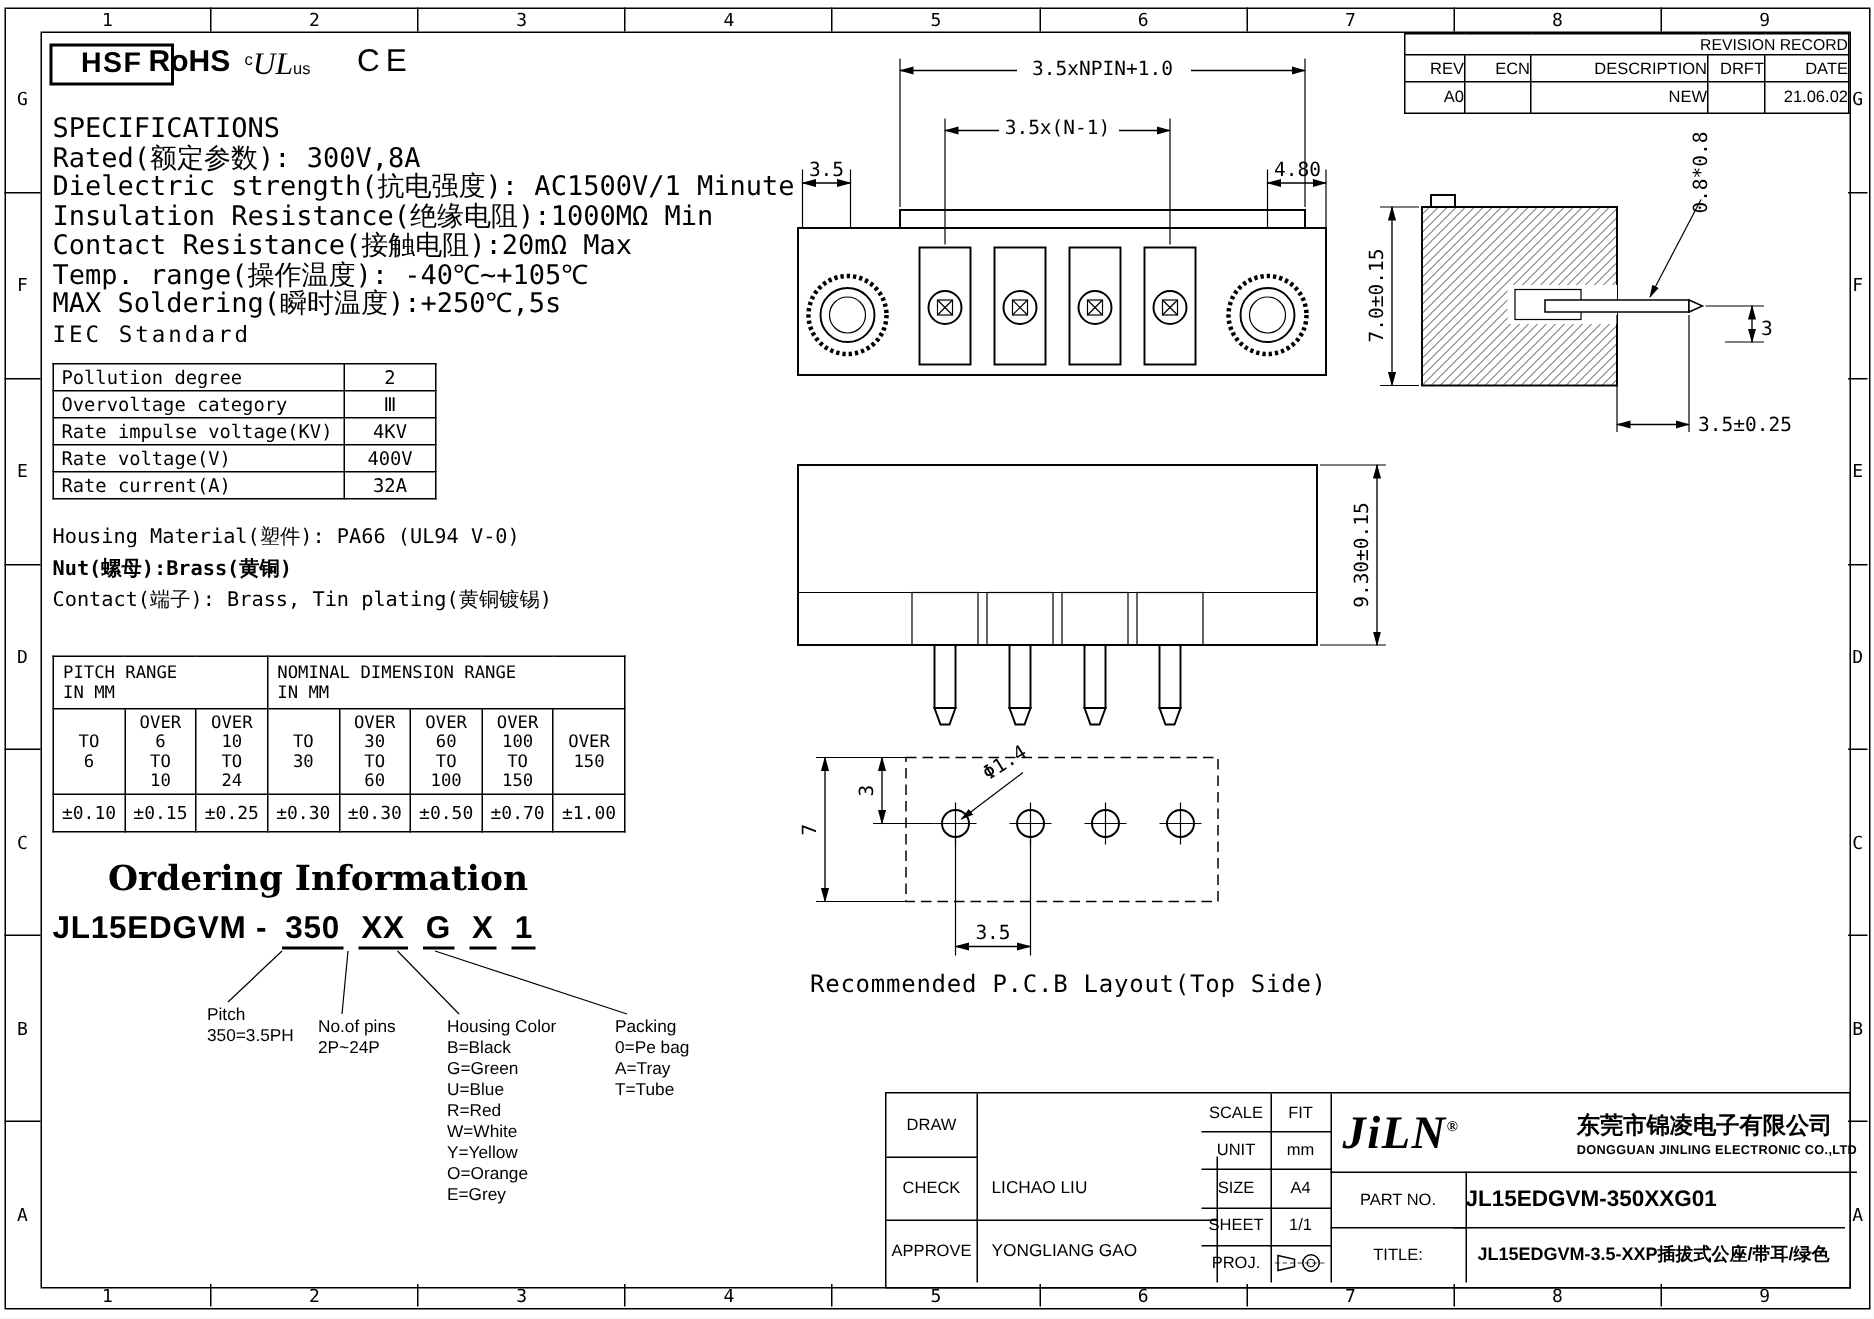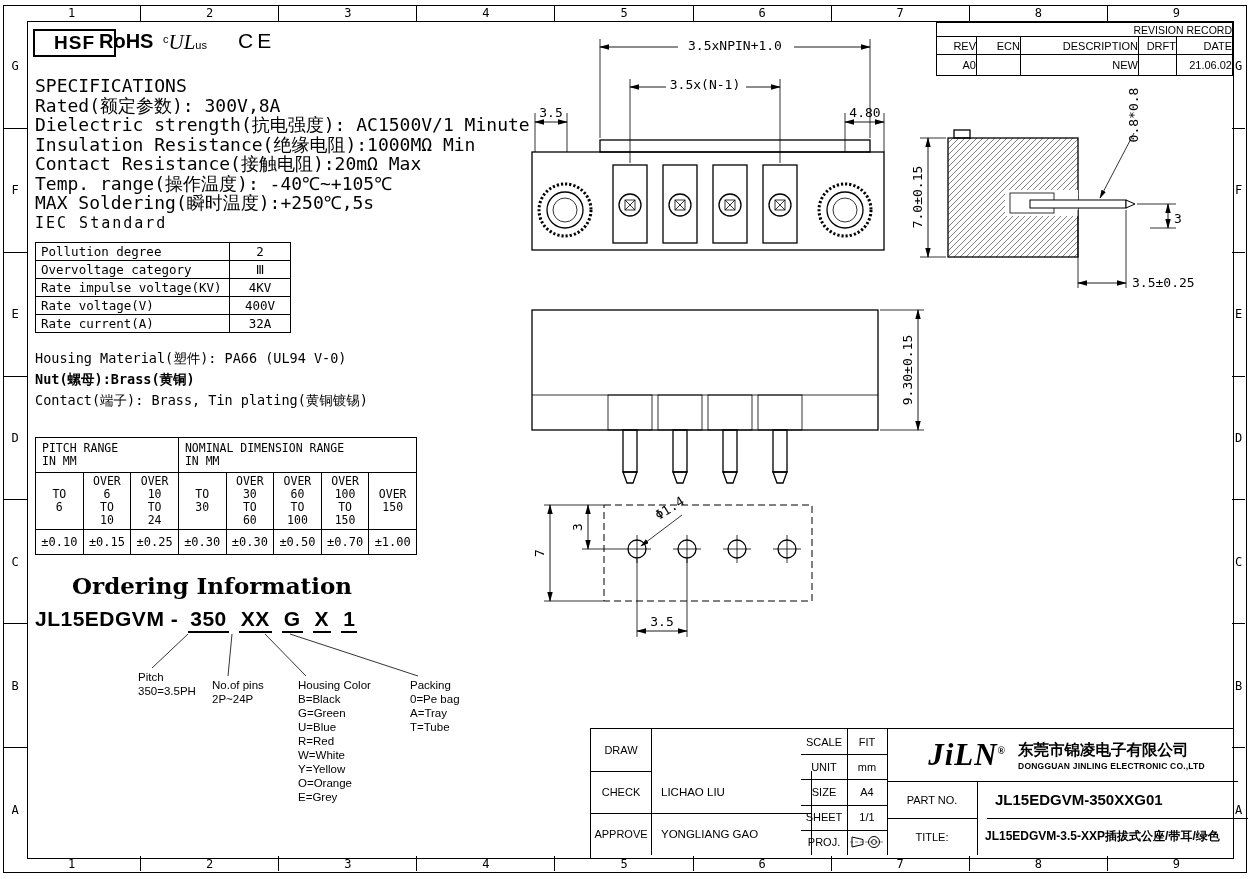--- a/index.html
+++ b/index.html
@@ -69,21 +69,21 @@
   .pcb-caption{position:absolute;left:540px;top:646px;font-family:"DejaVu Sans Mono",monospace;font-size:16px;letter-spacing:.5px;white-space:nowrap}
 
   
   .tb{position:absolute;left:590px;top:728px;width:642px;height:129px;border:1.5px solid #000}
   .tb .cell{position:absolute;display:flex;align-items:center;justify-content:center;font-size:11px;overflow:hidden;white-space:nowrap}
   .tb .br{border-right:1px solid #000}
   .tb .bb{border-bottom:1px solid #000}
   .tb .name{justify-content:flex-start;padding-left:10px;font-size:11.5px}
   .tb .partv{justify-content:flex-start;padding-left:8px;font-weight:bold;font-size:15px}
   .tb .titlev{justify-content:flex-start;padding-left:8px;font-weight:bold;font-size:12px}
-  .tb .logo-cell{justify-content:center;padding-left:8px;gap:12px}
+  .tb .logo-cell{justify-content:space-between;padding-left:8px;gap:12px}
   .jiln{font-family:"Liberation Serif",serif;font-weight:bold;font-style:italic;font-size:31px;letter-spacing:1px}
   .jiln sup{font-size:10px;font-style:normal}
   .company .cn{font-weight:bold;font-size:15.5px}
   .company .en{font-weight:bold;font-size:8.5px;letter-spacing:.2px}
 </style>
 </head>
 <body>
 
 <div class="page">
 
@@ -455,20 +455,21 @@
       <line x1="30" y1="10" x2="30" y2="106" class="dim" marker-start="url(#ar4)" marker-end="url(#ar4)"></line>
       <text x="24" y="58" text-anchor="middle" transform="rotate(-90 24 58)">7</text>
     </g>
     <g>
       <line x1="117" y1="64" x2="117" y2="142" class="thin"></line>
       <line x1="167" y1="64" x2="167" y2="142" class="thin"></line>
       <line x1="117" y1="136" x2="167" y2="136" class="dim" marker-start="url(#ar4)" marker-end="url(#ar4)"></line>
       <text x="142" y="131" text-anchor="middle">3.5</text>
     </g>
   </svg>
+  <div class="pcb-caption">Recommended P.C.B Layout(Top Side)</div>
 
   <table class="rev">
     <colgroup>
         <col style="width:40px">
         <col style="width:44px">
         <col style="width:118px">
         <col style="width:38px">
         <col style="width:56px">
       </colgroup>
     <tbody>
@@ -518,18 +519,18 @@
     </div>
 
     <div class="cell bb logo-cell" style="left:296px;top:0;width:343px;height:52px">
       <span class="jiln"><span>JiLN</span><sup>®</sup></span>
       <span class="company">
         <div class="cn">东莞市锦凌电子有限公司</div>
         <div class="en">DONGGUAN JINLING ELECTRONIC CO.,LTD</div>
       </span>
     </div>
     <div class="cell br bb" style="left:296px;top:52px;width:90px;height:37px">PART NO.</div>
-    <div class="cell partv bb" style="left:396px;top:52px;width:253px;height:37px">JL15EDGVM-350XXG01</div>
+    <div class="cell partv bb" style="left:378px;top:52px;width:253px;height:37px">JL15EDGVM-350XXG01</div>
     <div class="cell br" style="left:296px;top:89px;width:90px;height:37px">TITLE:</div>
     <div class="cell titlev" style="left:386px;top:89px;width:253px;height:37px">JL15EDGVM-3.5-XXP插拔式公座/带耳/绿色</div>
   </div>
 
 </div>
 
 </body></html>

